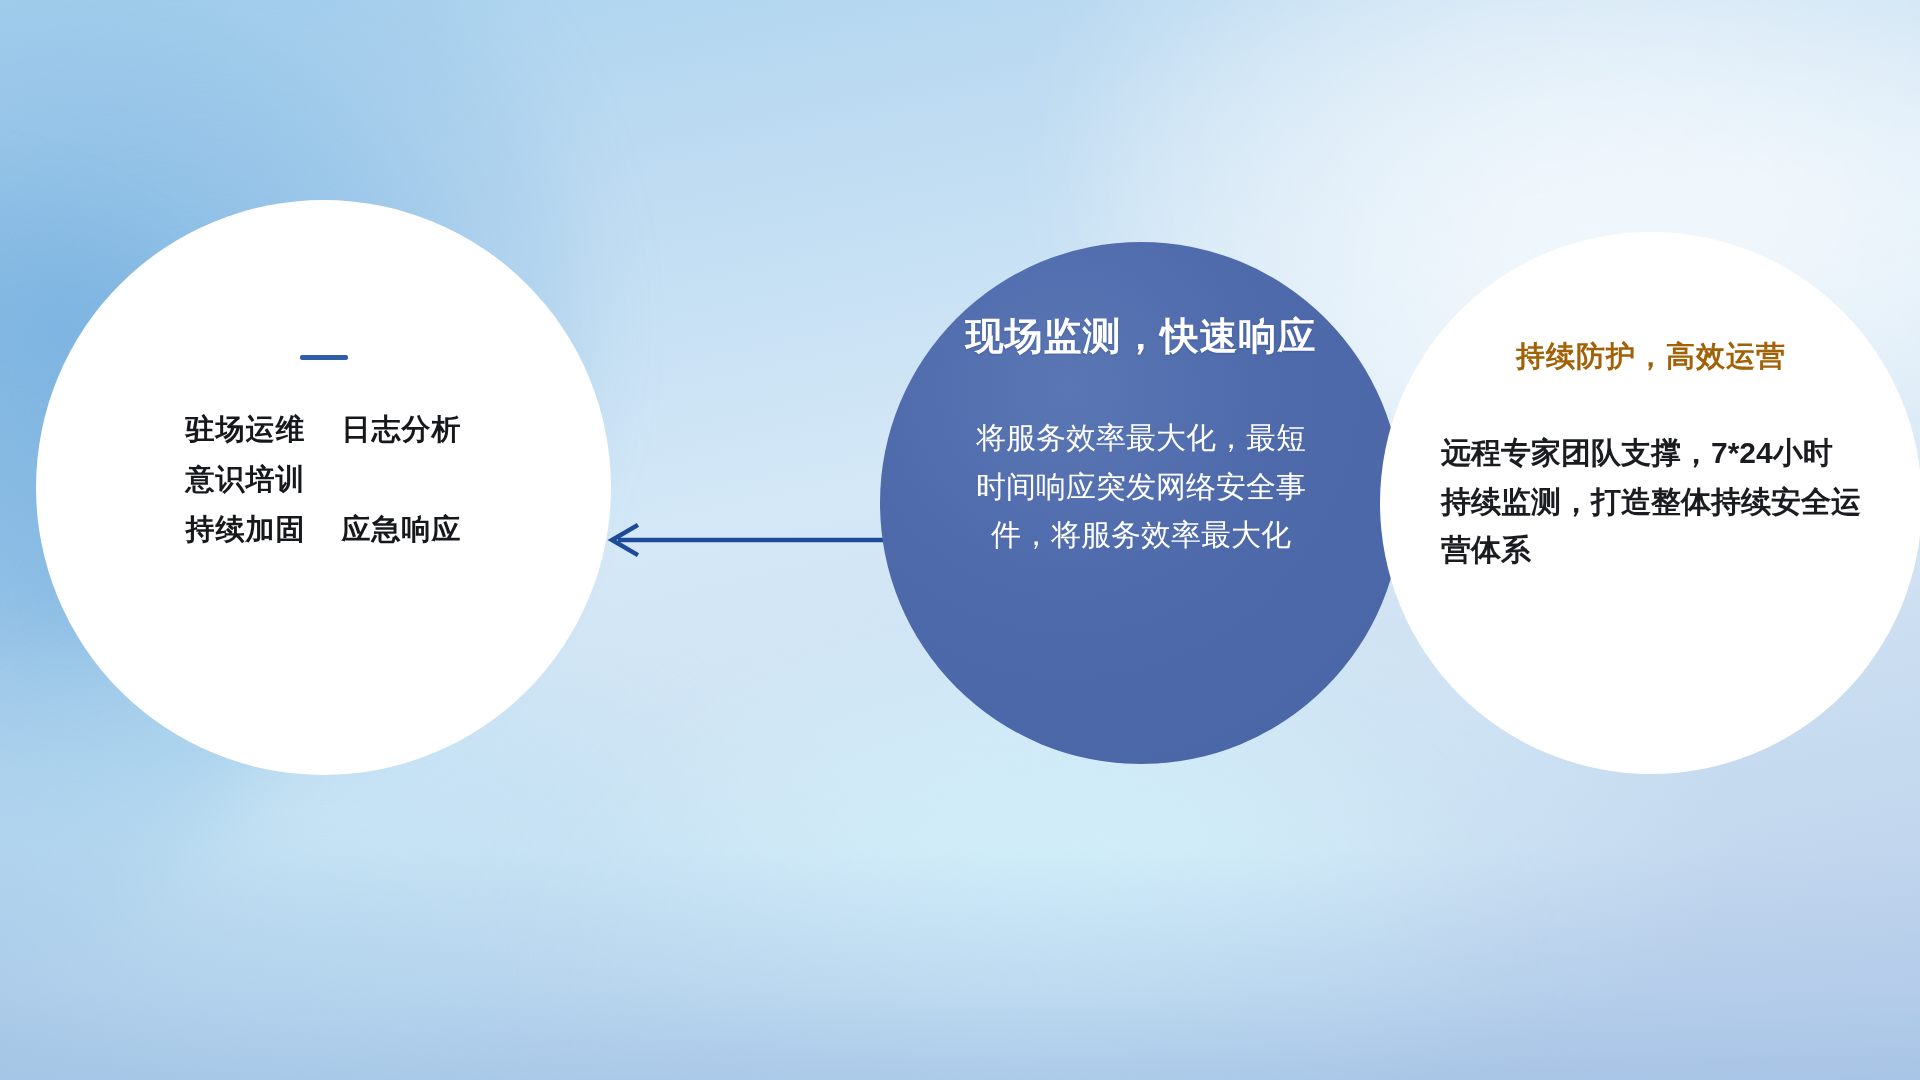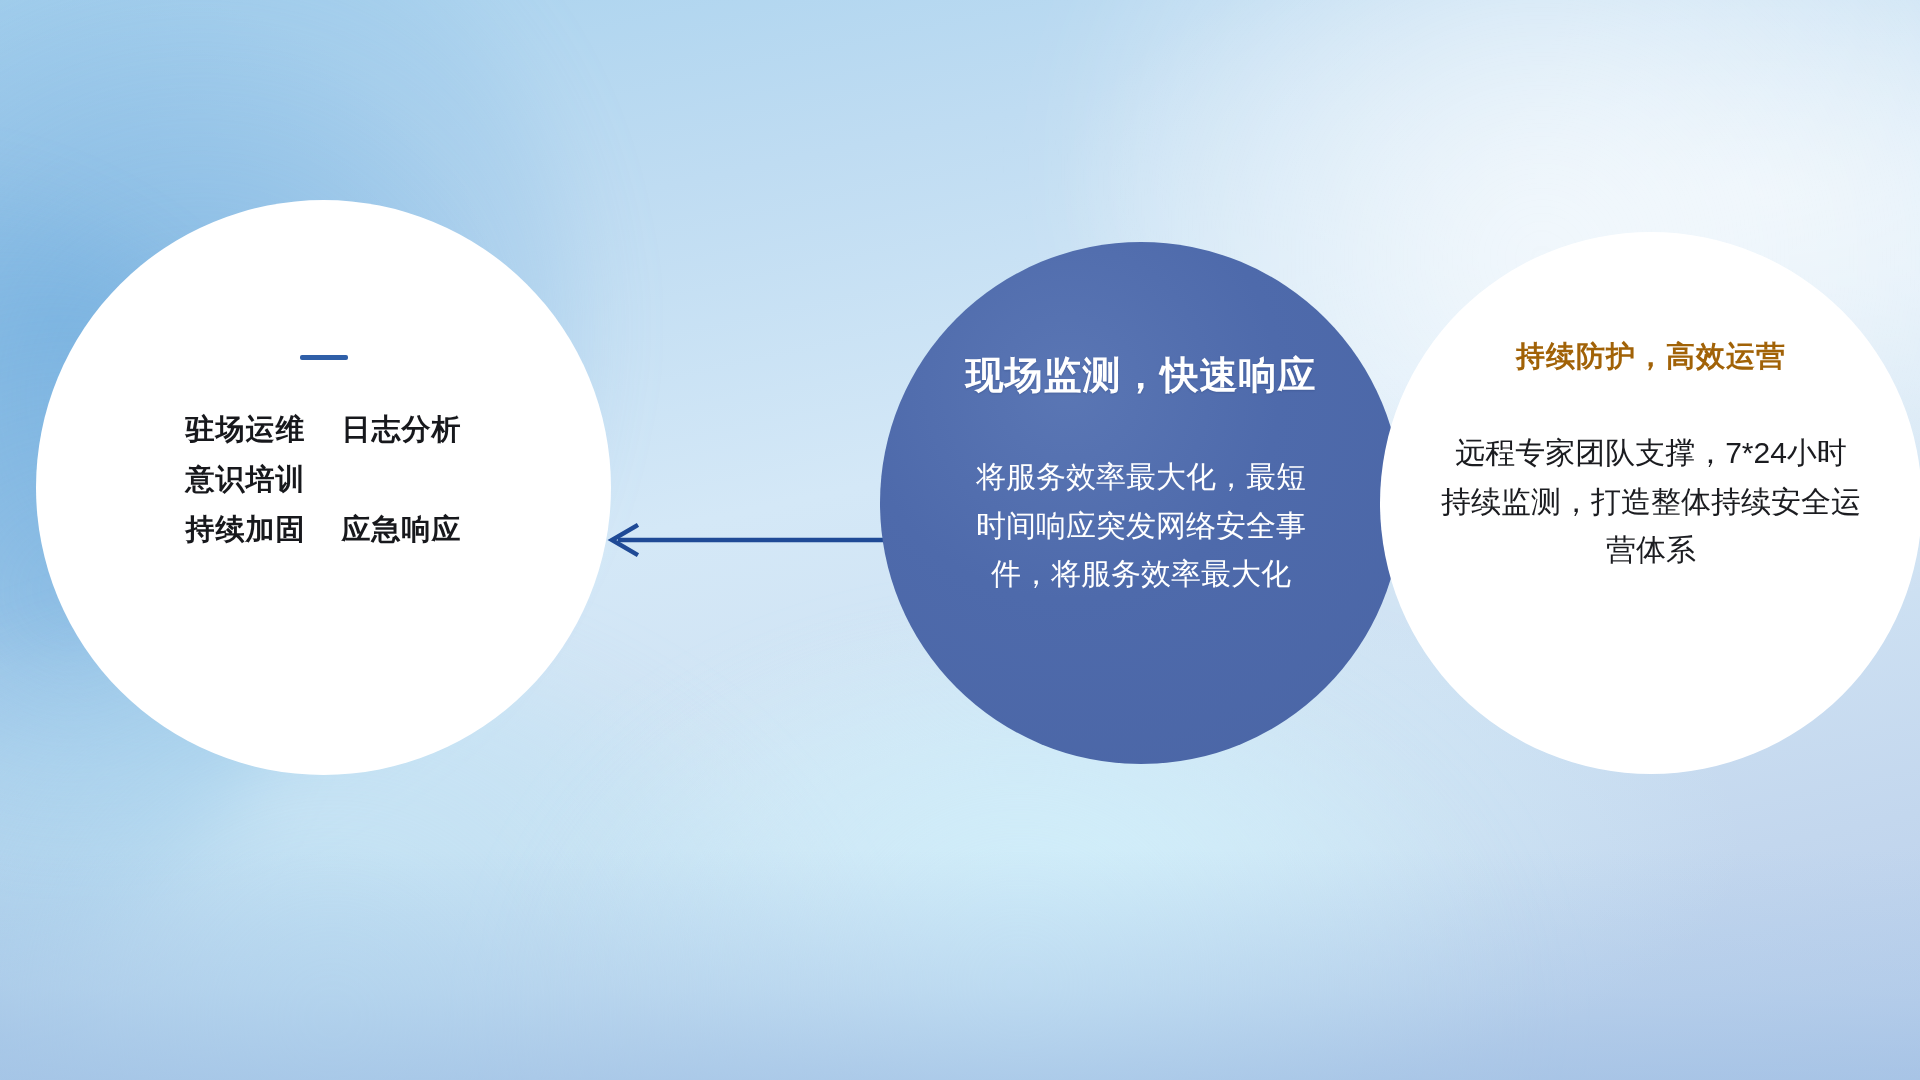--- a/index.html
+++ b/index.html
@@ -89,21 +89,21 @@
   }
   .left-lines .ln { white-space:pre; }
 
   
   #circle-mid {
     left:880px; top:242px; width:522px; height:522px;
     background: radial-gradient(circle at 36% 28%, #5a76b4 0%, #4e6aab 42%, #4a65a5 100%);
     z-index:3;
   }
   #circle-mid .c-title {
-    margin-top:108px;
+    margin-top:69px;
     color:#ffffff;
     font-size:38px;
     font-weight:bold;
     letter-spacing:1px;
     white-space:nowrap;
     text-shadow:0 1px 2px rgba(30,50,100,0.25);
   }
   #circle-mid .c-body {
     margin-top:52px;
     width:330px;
@@ -126,21 +126,22 @@
     font-weight:bold;
     letter-spacing:1px;
     white-space:nowrap;
   }
   #circle-right .c-body {
     margin-top:52px;
     width:420px;
     color:#1b1c20;
     font-size:30px;
     line-height:1.62;
-    text-align:center;
+    text-align:left;
+    font-weight:bold;
   }
 
   
   #flow-arrow {
     position:absolute;
     left:600px; top:520px;
     width:290px; height:40px;
     z-index:2;
   }
 </style>

